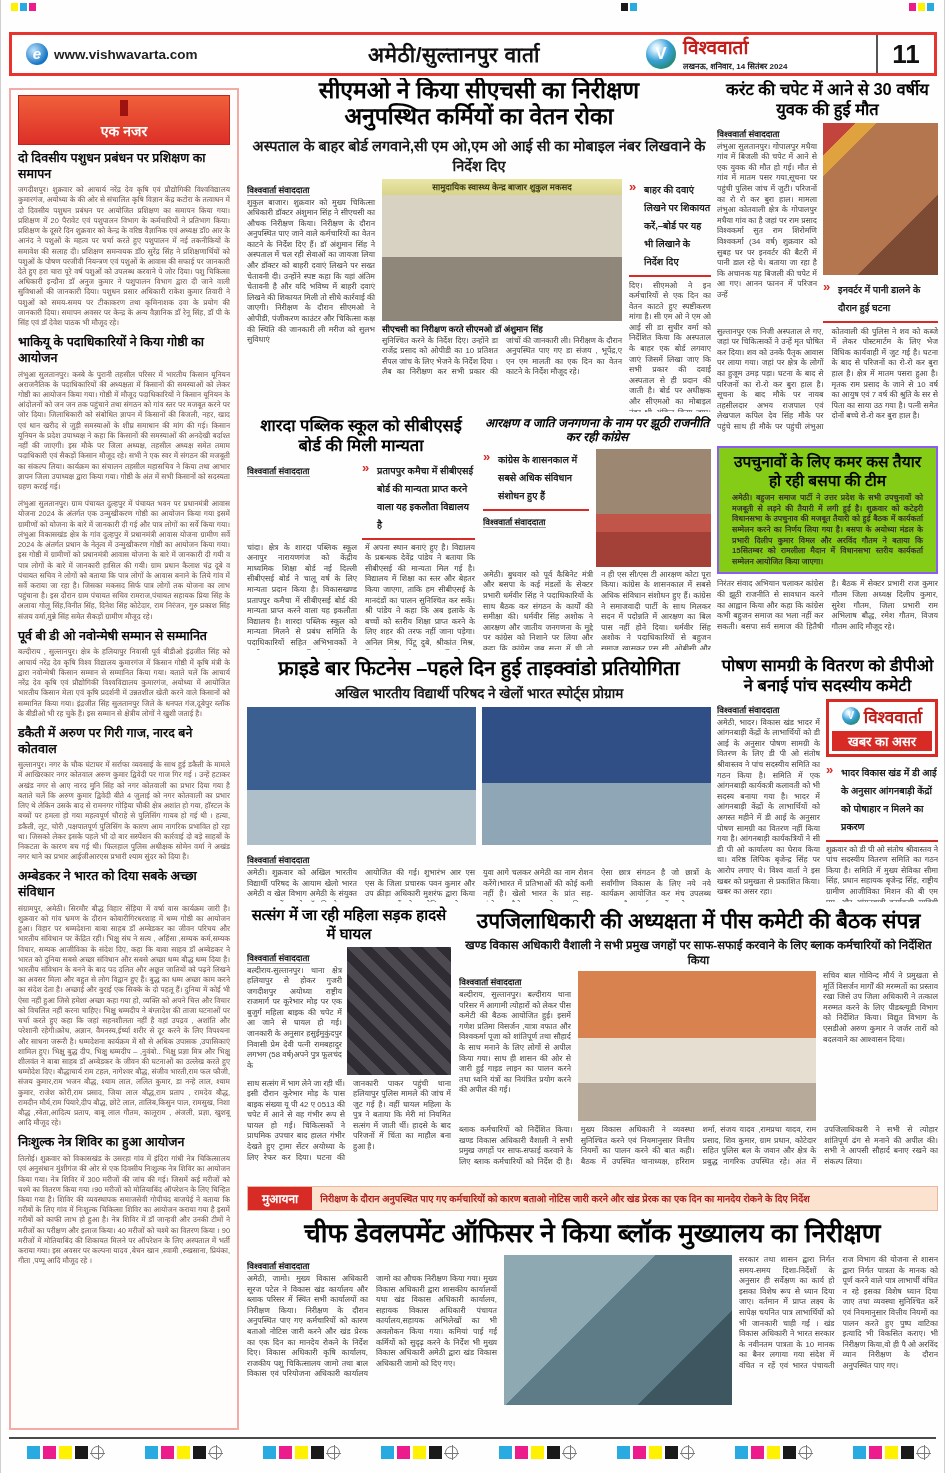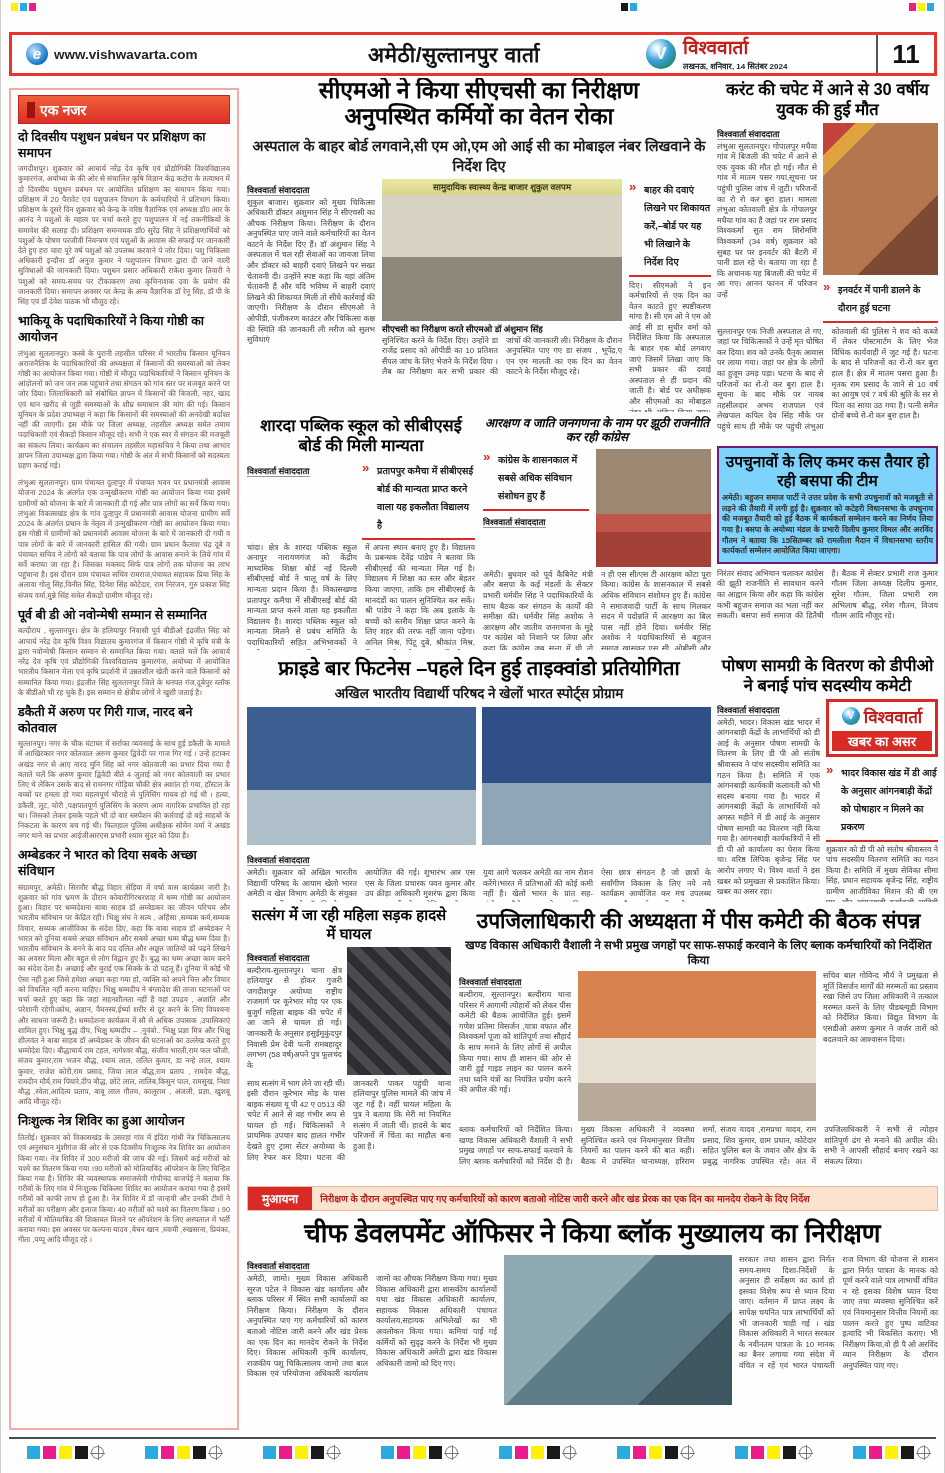--- a/index.html
+++ b/index.html
@@ -35,21 +35,21 @@
             background:radial-gradient(circle at 35% 30%, #dff3ff 10%, #39a1d8 45%, #1c7f4d 90%);
             color:#fff; font-weight:bold; text-align:center; line-height:30px; font-size:17px; }
   .mh-brand { color:#c41e1a; font-weight:bold; font-size:19px; line-height:1; }
   .mh-date { font-size:8px; color:#222; font-weight:bold; margin-top:3px; }
   .mh-pagebox { width:58px; align-self:stretch; border-left:2px solid #555; display:flex; align-items:center; justify-content:center; }
   .mh-page { font-size:26px; font-weight:bold; color:#111; }
 
   
   .sidebar { left:8px; top:88px; width:230px; height:1342px; border:2px solid #f2aba6; background:#fffdfc; padding:5px 7px; overflow:hidden; }
   .eknazar { display:flex; align-items:center; gap:5px; background:linear-gradient(180deg,#f0603a,#dd2f28);
-             border:1px solid #c02420; padding:4px 8px; margin-bottom:6px; }
+             border:1px solid #c02420; padding:4px 8px; margin-bottom:6px;flex-direction:column; }
   .eknazar .sq { width:8px; height:16px; background:#9e130f; }
   .eknazar .t { color:#fff; font-weight:bold; font-size:14px; }
   .sb-item { margin-bottom:7px; }
   .sb-title { font-size:12.5px; font-weight:bold; color:#0d0d0d; line-height:1.25; margin:3px 0 3px; }
   .sb-body { font-size:7.4px; color:#6b4f43; text-align:justify; line-height:1.38; }
 
   
   .byline { font-size:8.5px; font-weight:bold; color:#111; border-bottom:1px solid #999; display:inline-block; margin-bottom:2px; }
   .btxt { font-size:7.8px; color:#45403b; text-align:justify; line-height:1.36; }
   .cols2 { column-count:2; column-gap:8px; }
@@ -72,21 +72,21 @@
   .cmo-row { display:flex; gap:7px; }
   .cmo-c1 { width:128px; }
   .cmo-mid { width:240px; }
   .cmo-c3 { width:82px; }
 
   
   .rc { width:221px; overflow:hidden; }
   .rc h1 { font-size:16.5px; line-height:1.2; font-weight:bold; text-align:center; color:#050505; }
   .current { left:716px; top:80px; height:362px; }
   .bsp { left:716px; top:446px; height:206px; }
-  .bspbox { border:2px solid #701a75; padding:5px 3px; background:#7dd3fc; }
+  .bspbox { border:2px solid #8b5cf6; padding:5px 13px; background:#84cc16; }
   .bspbox h1 { font-size:15.5px; }
   .poshan { left:716px; top:656px; height:246px; }
   .impact { border:3px solid #d92b26; padding:3px; text-align:center; }
   .impact .row1 { display:flex; align-items:center; justify-content:center; gap:4px; }
   .impact .brand { color:#c41e1a; font-weight:bold; font-size:17px; }
   .impact .strip { background:#d92b26; color:#fff; font-weight:bold; font-size:13px; margin-top:3px; padding:1px 0; }
 
   
   .rowB { left:246px; top:416px; width:464px; height:234px; display:flex; gap:8px; overflow:hidden; }
   .card { flex:1; overflow:hidden; }
@@ -187,21 +187,21 @@
     <h1>सीएमओ ने किया सीएचसी का निरीक्षण</h1>
     <h1>अनुपस्थित कर्मियों का वेतन रोका</h1>
     <h2>अस्पताल के बाहर बोर्ड लगवाने,सी एम ओ,एम ओ आई सी का मोबाइल नंबर लिखवाने के निर्देश दिए</h2>
     <div class="cmo-row">
       <div class="cmo-c1">
         <div class="byline">विश्ववार्ता संवाददाता</div>
         <div class="btxt">शुकुल बाजार। शुक्रवार को मुख्य चिकित्सा अधिकारी डॉक्टर अंशुमान सिंह ने सीएचसी का औचक निरीक्षण किया। निरीक्षण के दौरान अनुपस्थित पाए जाने वाले कर्मचारियों का वेतन काटने के निर्देश दिए हैं। डॉ अंशुमान सिंह ने अस्पताल में चल रही सेवाओं का जायजा लिया और डॉक्टर को बाहरी दवाएं लिखने पर सख्त चेतावनी दी। उन्होंने स्पष्ट कहा कि यहां अंतिम चेतावनी है और यदि भविष्य में बाहरी दवाएं लिखने की शिकायत मिली तो सीधे कार्रवाई की जाएगी। निरीक्षण के दौरान सीएमओ ने ओपीडी, पंजीकरण काउंटर और चिकित्सा कक्ष की स्थिति की जानकारी ली मरीज को सुलभ सुविधाएं</div>
       </div>
       <div class="cmo-mid">
         <div class="photo" style="width:240px;height:142px;background:linear-gradient(180deg,#d8d2c2 0 55%,#8f887a 55% 100%);">
-          <div class="ph-banner">सामुदायिक स्वास्थ्य केन्द्र बाजार शुकुल वलपम</div>
+          <div class="ph-banner">सामुदायिक स्वास्थ्य केन्द्र बाजार शुकुल मकसद</div>
         </div>
         <div class="caption">सीएचसी का निरीक्षण करते सीएमओ डॉ अंशुमान सिंह</div>
         <div class="btxt cols2">सुनिश्चित करने के निर्देश दिए। उन्होंने डा राजेंद्र प्रसाद को ओपीडी का 10 प्रतिशत सैंपल जांच के लिए भेजने के निर्देश दिया । लैब का निरीक्षण कर सभी प्रकार की जांचों की जानकारी ली। निरीक्षण के दौरान अनुपस्थित पाए गए डा संजय , भूपेंद्र,ए एन एम मालती का एक दिन का वेतन काटने के निर्देश मौजूद रहे।</div>
       </div>
       <div class="cmo-c3">
         <div class="pq rule">
           <span class="mk">»</span>
           <span class="tx">बाहर की दवाएं लिखने पर शिकायत करें,–बोर्ड पर यह भी लिखाने के निर्देश दिए</span>
         </div>
         <div class="btxt" style="margin-top:4px;">दिए। सीएमओ ने इन कर्मचारियों से एक दिन का वेतन काटते हुए स्पष्टीकरण मांगा है। सी एम ओ ने एम ओ आई सी डा सुधीर वर्मा को निर्देशित किया कि अस्पताल के बाहर एक बोर्ड लगवाए जाएं जिसमें लिखा जाए कि सभी प्रकार की दवाई अस्पताल से ही प्रदान की जाती है। बोर्ड पर अधीक्षक और सीएमओ का मोबाइल नंबर भी अंकित किया जाए। कोई डॉक्टर बाहरी दवा लिखे तो तत्काल शिकायत की करें। निरीक्षण के दौरान सभी स्वास्थ्य कर्मी मौजूद रहे।</div>

